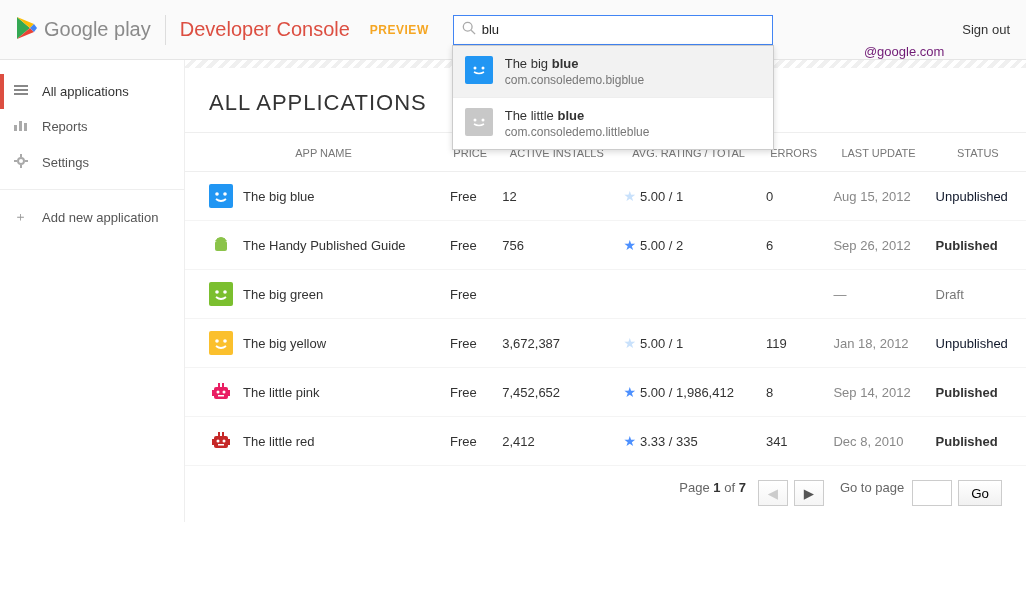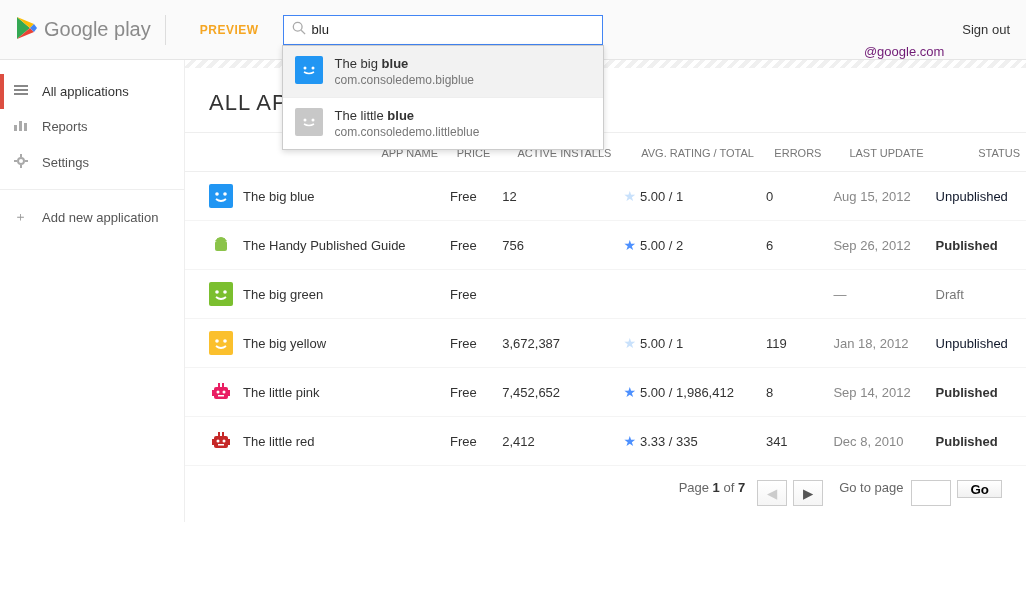--- a/index.html
+++ b/index.html
@@ -104,21 +104,21 @@
 
   
   table.apps {
     width: 100%;
     border-collapse: collapse;
   }
   table.apps th {
     font-size: 11px;
     color: #777;
     font-weight: normal;
-    text-align: right;
+    text-align: center;
     padding: 14px 6px 12px 6px;
     border-bottom: 1px solid #eee;
     white-space: nowrap;
   }
   table.apps th:first-child { padding-left: 24px; }
   table.apps td {
     padding: 12px 6px;
     border-bottom: 1px solid #f4f4f4;
     font-size: 13px;
     color: #333;
@@ -160,43 +160,44 @@
     cursor: pointer;
     display: inline-flex; align-items: center; justify-content: center;
     color: #555;
   }
   .pager button.pg-btn[disabled]{ color: #ccc; cursor: default; }
   .pager .goto-label { margin: 0 8px 0 10px; }
   .pager input.goto {
     width: 40px; height: 26px; border: 1px solid #ccc; padding: 0 4px; margin-right: 6px;
   }
   .pager button.go {
-    height: 18px; padding: 0 12px;
+    height: 26px; padding: 0 12px;
     border: 1px solid #ccc;
     background: linear-gradient(#fff,#f1f1f1);
-    font-weight: bold;
+    font-weight: normal;
     cursor: pointer;
   }
 </style>
 </head>
 <body>
 
 <div class="header">
   <div class="logo-block">
     <span>
       <svg width="22" height="24" viewBox="0 0 22 24">
         <path d="M1 1 L14 12 L1 23 Z" fill="#34a853"></path>
         <path d="M1 1 L18 8 L14 12 Z" fill="#fbbc05"></path>
         <path d="M14 12 L18 16 L1 23 Z" fill="#ea4335"></path>
         <path d="M14 12 L18 8 L21 12 L18 16 Z" fill="#4285f4"></path>
       </svg>
     </span>
     <span class="logo-text">Google play</span>
   </div>
   <div class="divider-v"></div>
+  <span class="console-title">Developer Console</span>
   <span class="preview-badge">PREVIEW</span>
 
   <div class="search-wrap">
     <div class="search-box">
       <span class="search-icon">
         <svg width="14" height="14" viewBox="0 0 16 16">
             <circle cx="6.5" cy="6.5" r="5" stroke="#aaa" stroke-width="1.5" fill="none"></circle>
             <line x1="10.5" y1="10.5" x2="15" y2="15" stroke="#aaa" stroke-width="1.5"></line>
           </svg>
       </span>

